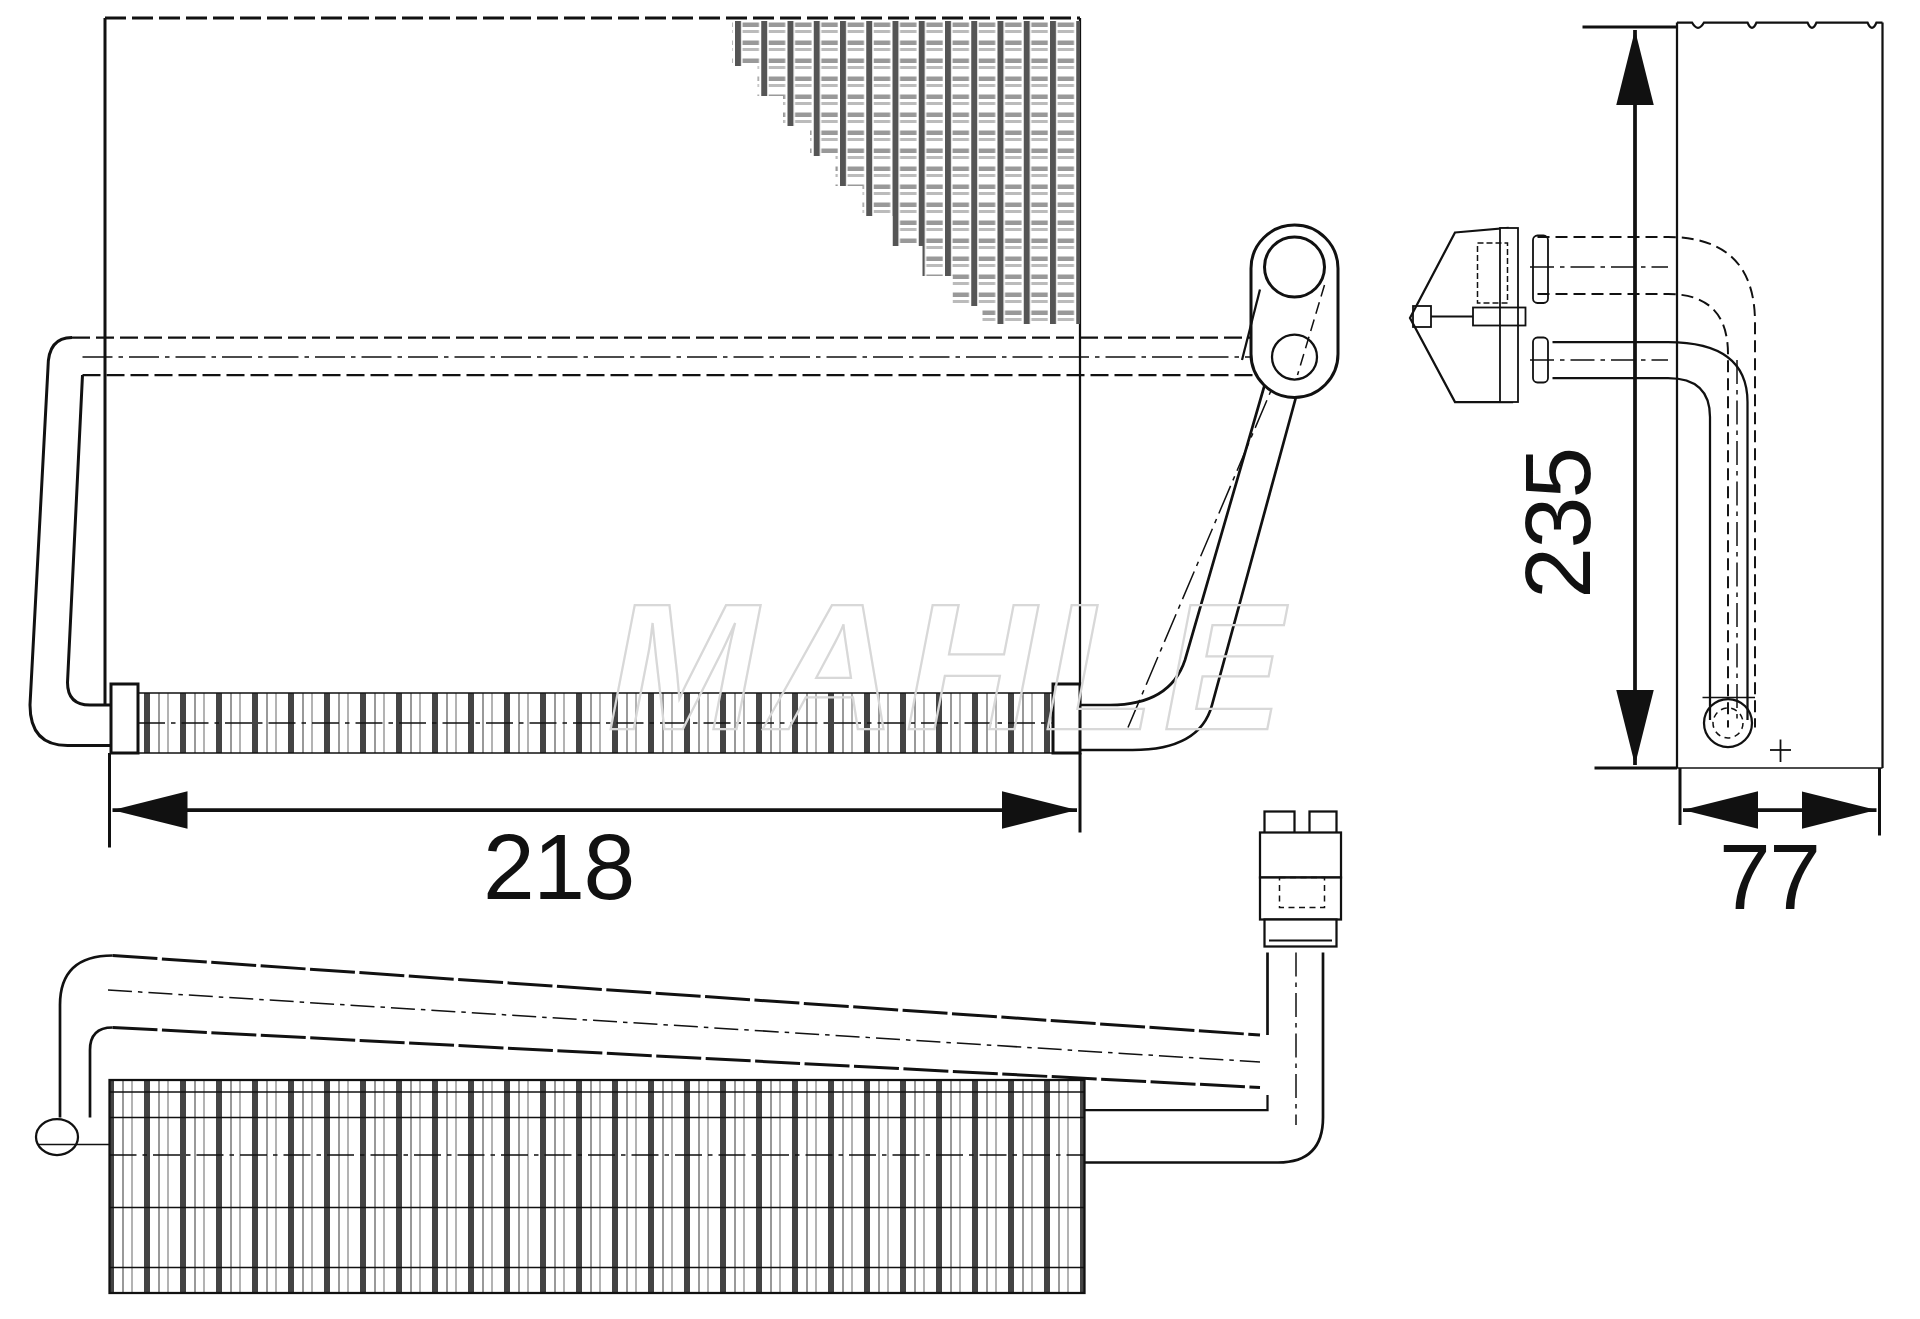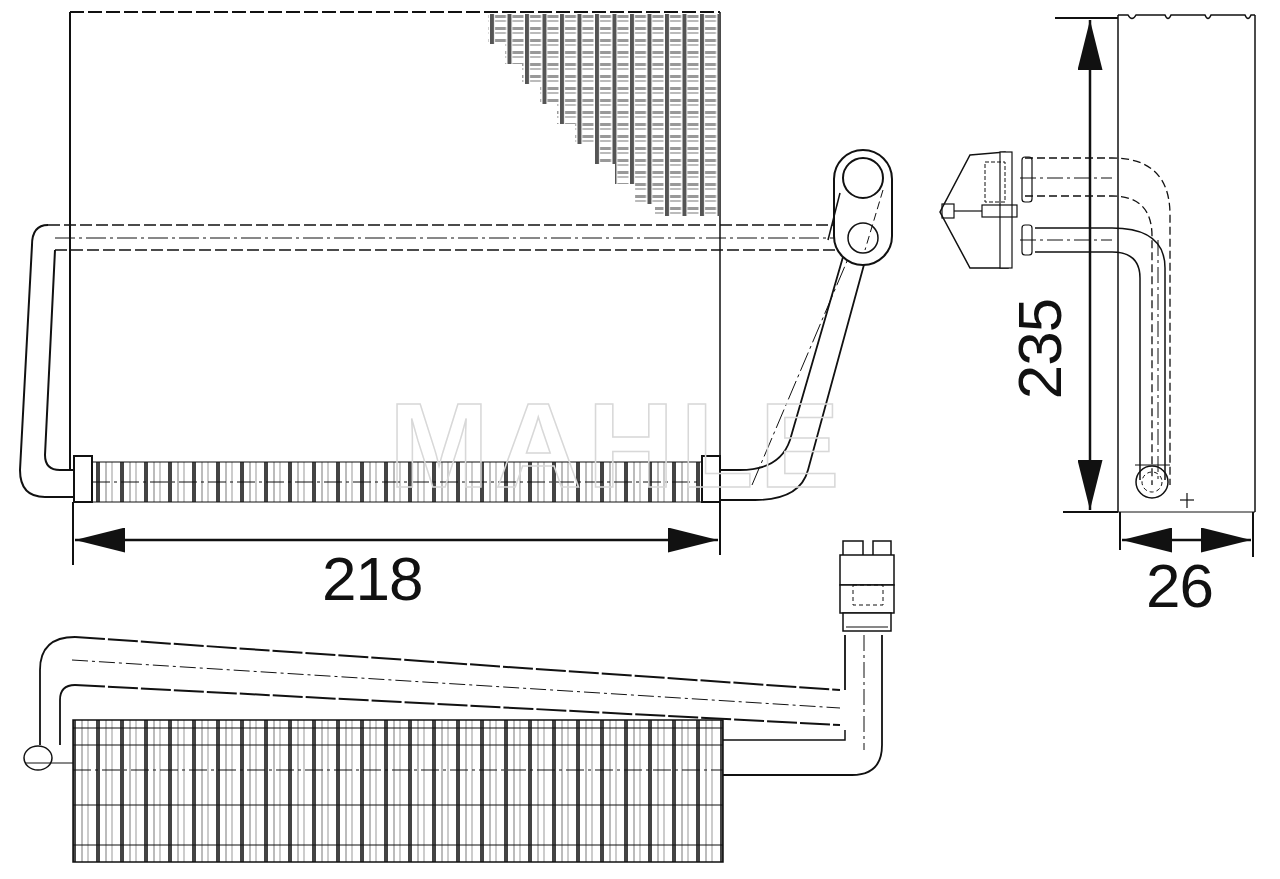--- a/index.html
+++ b/index.html
@@ -1,19 +1,19 @@
 <!DOCTYPE html>
 <html><head>
 <meta charset="utf-8">
 <style>
   html,body{margin:0;padding:0;background:#ffffff;}
   body{width:1280px;height:879px;overflow:hidden;position:relative;font-family:"Liberation Sans",sans-serif;}
   svg{position:absolute;left:0;top:0;}
   .dim-label{position:absolute;font-family:"Liberation Sans",sans-serif;color:#111;font-size:62px;line-height:1;letter-spacing:-1px;}
-  .watermark{position:absolute;left:389px;top:385px;font-family:"Liberation Sans",sans-serif;font-weight:bold;font-size:120px;color:transparent;-webkit-text-stroke:1.5px #d8d8d8;letter-spacing:6px;line-height:1;}
+  .watermark{position:absolute;left:405px;top:385px;font-family:"Liberation Sans",sans-serif;font-weight:bold;font-size:120px;color:transparent;-webkit-text-stroke:1.5px #d8d8d8;letter-spacing:6px;line-height:1;font-style:italic;}
 </style>
 </head>
 <body>
 
 <svg width="1280" height="879" viewBox="0 0 1280 879" xmlns="http://www.w3.org/2000/svg">
   <defs>
     <marker id="arr" viewBox="0 0 20 10" refX="20" refY="5" markerWidth="20" markerHeight="10" orient="auto-start-reverse">
       <path d="M0,0 L20,5 L0,10 Z" fill="#111"></path>
     </marker>
     <pattern id="finsTop" width="17.5" height="12" patternUnits="userSpaceOnUse">
@@ -155,13 +155,13 @@
       <rect x="843" y="613" width="48" height="18" stroke-width="1.5" fill="#fff"></rect>
       <line x1="846" y1="627" x2="888" y2="627" stroke-width="1.2"></line>
     </g>
   </g>
 </svg>
 
 <div class="watermark">MAHLE</div>
 
 <div class="dim-label" style="left:322px;top:548px;">218</div>
 <div class="dim-label" style="left:990px;top:318px;transform:rotate(-90deg);transform-origin:center;">235</div>
-<div class="dim-label" style="left:1146px;top:555px;">26</div>
+<div class="dim-label" style="left:1146px;top:555px;">77</div>
 
 </body></html>

